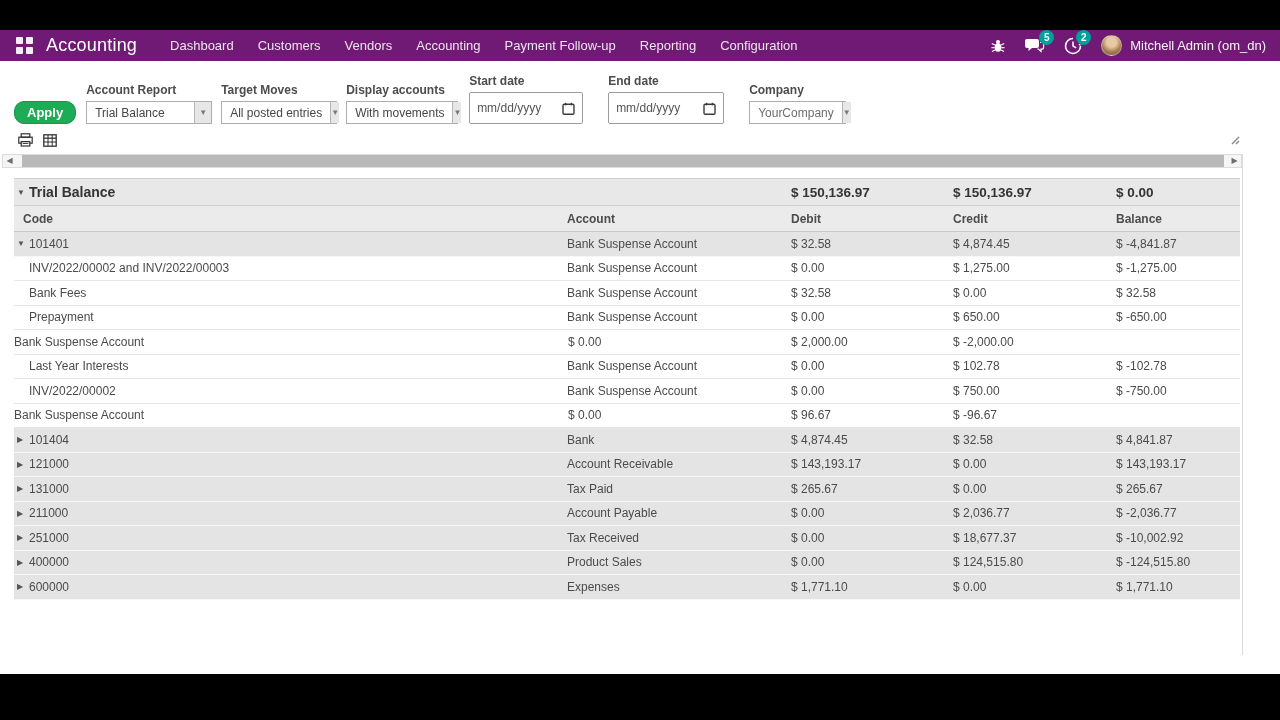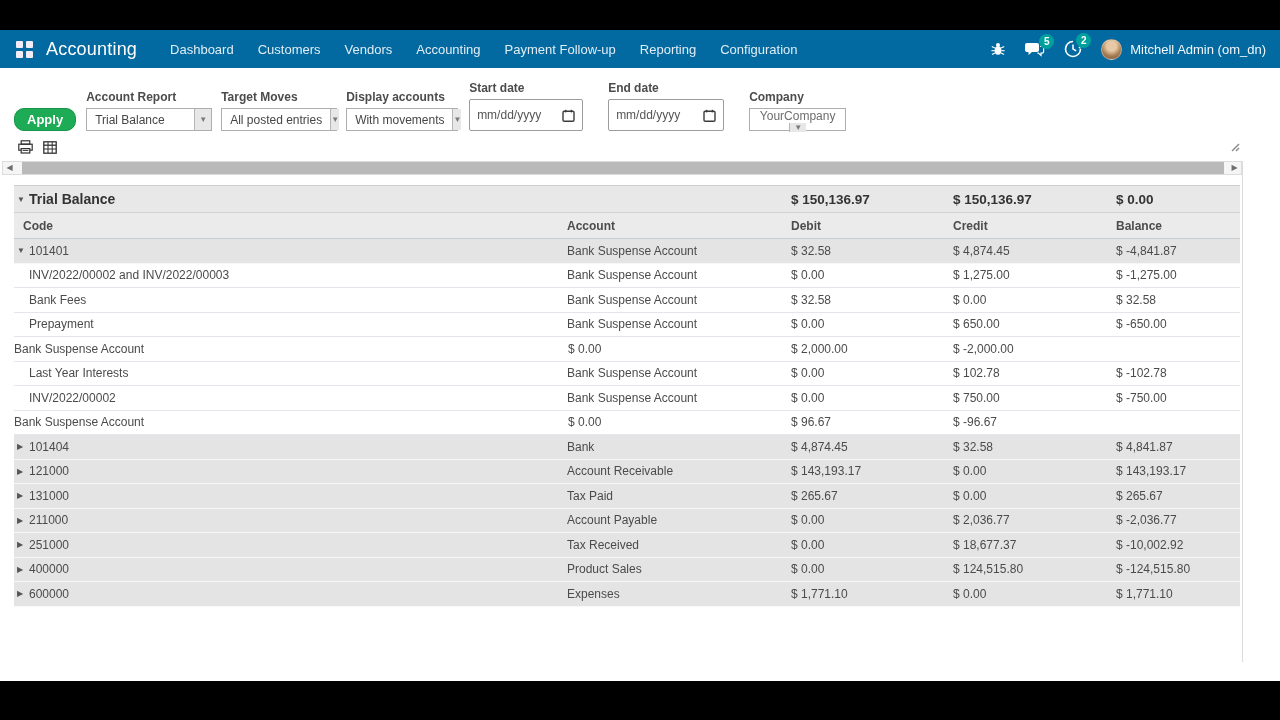--- a/index.html
+++ b/index.html
@@ -8,22 +8,22 @@
     font-family: "Liberation Sans", sans-serif;
     background: #000;
     display: flex;
     flex-direction: column;
   }
   .letterbox-top { height: 30px; background: #000; flex: none; }
   .letterbox-bottom { flex: 1; background: #000; }
 
   
   .navbar {
-    height: 38px; flex: none;
-    background: #0369a1;
+    height: 31px; flex: none;
+    background: #701a75;
     display: flex; align-items: center;
     padding: 0 14px 0 16px;
     color: #fff;
   }
   .apps-icon { width: 17px; height: 17px; display: grid; grid-template-columns: 1fr 1fr; gap: 3px; cursor: pointer; }
   .apps-icon span { background: #f2ecf7; border-radius: 1px; }
   .app-name { font-size: 18px; margin-left: 13px; color: #fff; cursor: pointer; letter-spacing: .2px; }
   .nav-menu { display: flex; gap: 20px; margin-left: 31px; }
   .nav-item { font-size: 13px; color: rgba(255,255,255,.88); cursor: pointer; padding: 4px 2px; white-space: nowrap; }
   .nav-right { margin-left: auto; display: flex; align-items: center; gap: 19px; }
@@ -62,21 +62,21 @@
     width: 17px; height: 100%; border-left: 1px solid #b5b5b5;
     background: #e7e7e7; color: #7a7a7a; font-size: 8px;
     display: flex; align-items: center; justify-content: center;
   }
   .date-input {
     height: 23px; border: 1px solid #9c9c9c; border-radius: 2px; background: #fff;
     display: flex; align-items: center; justify-content: space-between;
     padding: 15px 7px; font-size: 12px; color: #555; cursor: text;
   }
   .w-report { width: 126px; } .w-moves { width: 116px; } .w-disp { width: 112px; }
-  .w-date { width: 114px; margin-right: 16px; } .w-date2 { width: 116px; margin-right: 16px; } .w-comp { width: 97px; flex-direction: column; }
+  .w-date { width: 114px; margin-right: 16px; } .w-date2 { width: 116px; margin-right: 16px; } .w-comp { width: 97px; }
 
   .actions-row { padding: 9px 0 0 18px; display: flex; gap: 10px; align-items: center; }
   .tool-icon { cursor: pointer; display: flex; }
 
   .resize-grip { position: absolute; top: 70px; right: 40px; cursor: nwse-resize; }
 
   .report-wrap { margin-top: 7px; width: 1243px; border-right: 1px solid #dcdcdc; padding-bottom: 55px; background: #fff; }
 
   .hscrollbar {
     height: 14px; margin-left: 2px;

